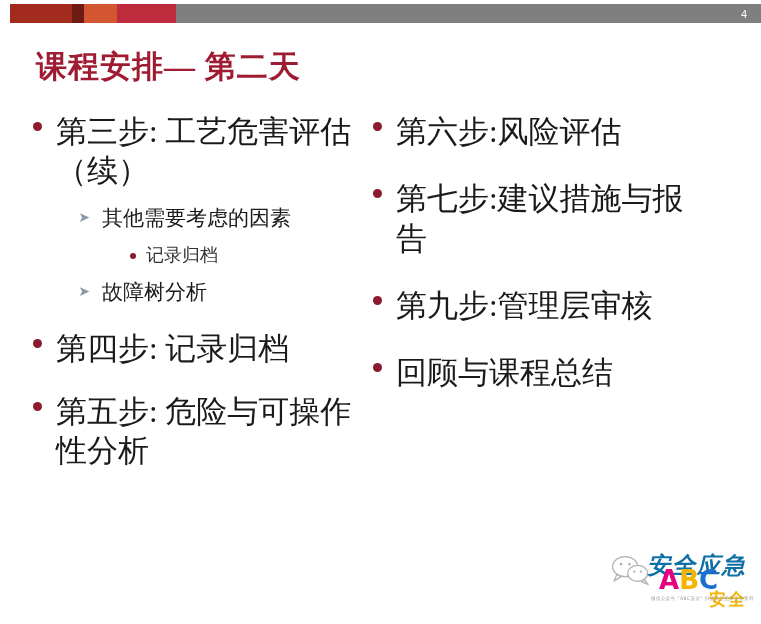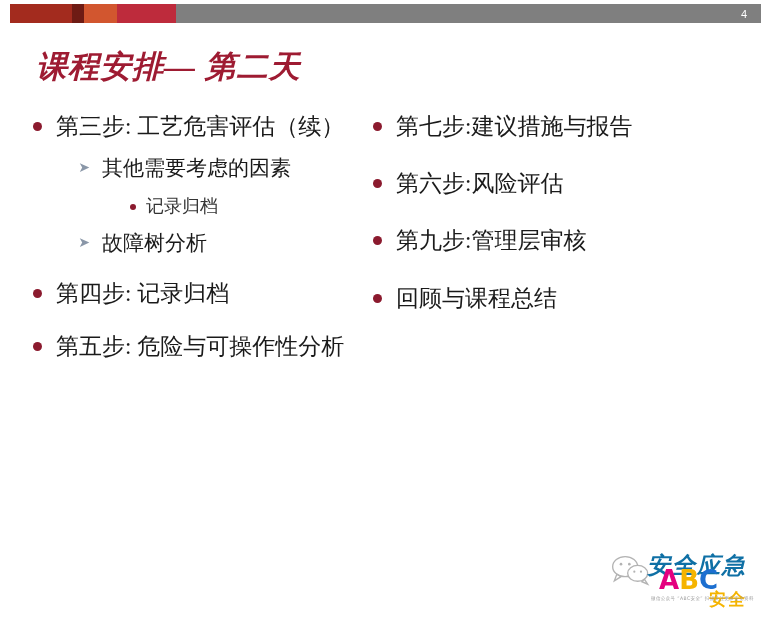--- a/index.html
+++ b/index.html
@@ -42,21 +42,20 @@
   }
 
   
   .slide-title {
     position: absolute;
     left: 36px;
     top: 46px;
     font-family: "Liberation Serif", "DejaVu Serif", serif;
     font-size: 31px;
     font-weight: bold;
-    font-style: italic;
     color: #9E1B32;
     letter-spacing: 1px;
     white-space: nowrap;
   }
 
   
   .body-area {
     position: absolute;
     left: 0;
     top: 112px;
@@ -73,21 +72,21 @@
   
   .item {
     position: relative;
     display: block;
     color: #1a1a1a;
   }
 
   
   .lvl1 {
     padding-left: 28px;
-    font-size: 23px;
+    font-size: 31px;
     line-height: 1.27;
     margin-bottom: 14px;
     letter-spacing: 0px;
   }
   .lvl1 > .marker {
     position: absolute;
     left: 5px;
     top: 10px;
     width: 9px;
     height: 9px;
@@ -261,26 +260,26 @@
       <span class="marker" style="background: rgb(139, 26, 46);"></span>
       <span>第五步: 危险与可操作性分析</span>
     </div>
 
   </div>
 
   <div class="col col-right">
 
     <div class="item lvl1">
       <span class="marker" style="background: rgb(139, 26, 46);"></span>
+      <span>第六步:风险评估</span>
+    </div>
+
+    <div class="item lvl1">
+      <span class="marker" style="background: rgb(139, 26, 46);"></span>
       <span>第七步:建议措施与报告</span>
-    </div>
-
-    <div class="item lvl1">
-      <span class="marker" style="background: rgb(139, 26, 46);"></span>
-      <span>第六步:风险评估</span>
     </div>
 
 
     <div class="item lvl1">
       <span class="marker" style="background: rgb(139, 26, 46);"></span>
       <span>第九步:管理层审核</span>
     </div>
 
     <div class="item lvl1">
       <span class="marker" style="background: rgb(139, 26, 46);"></span>

